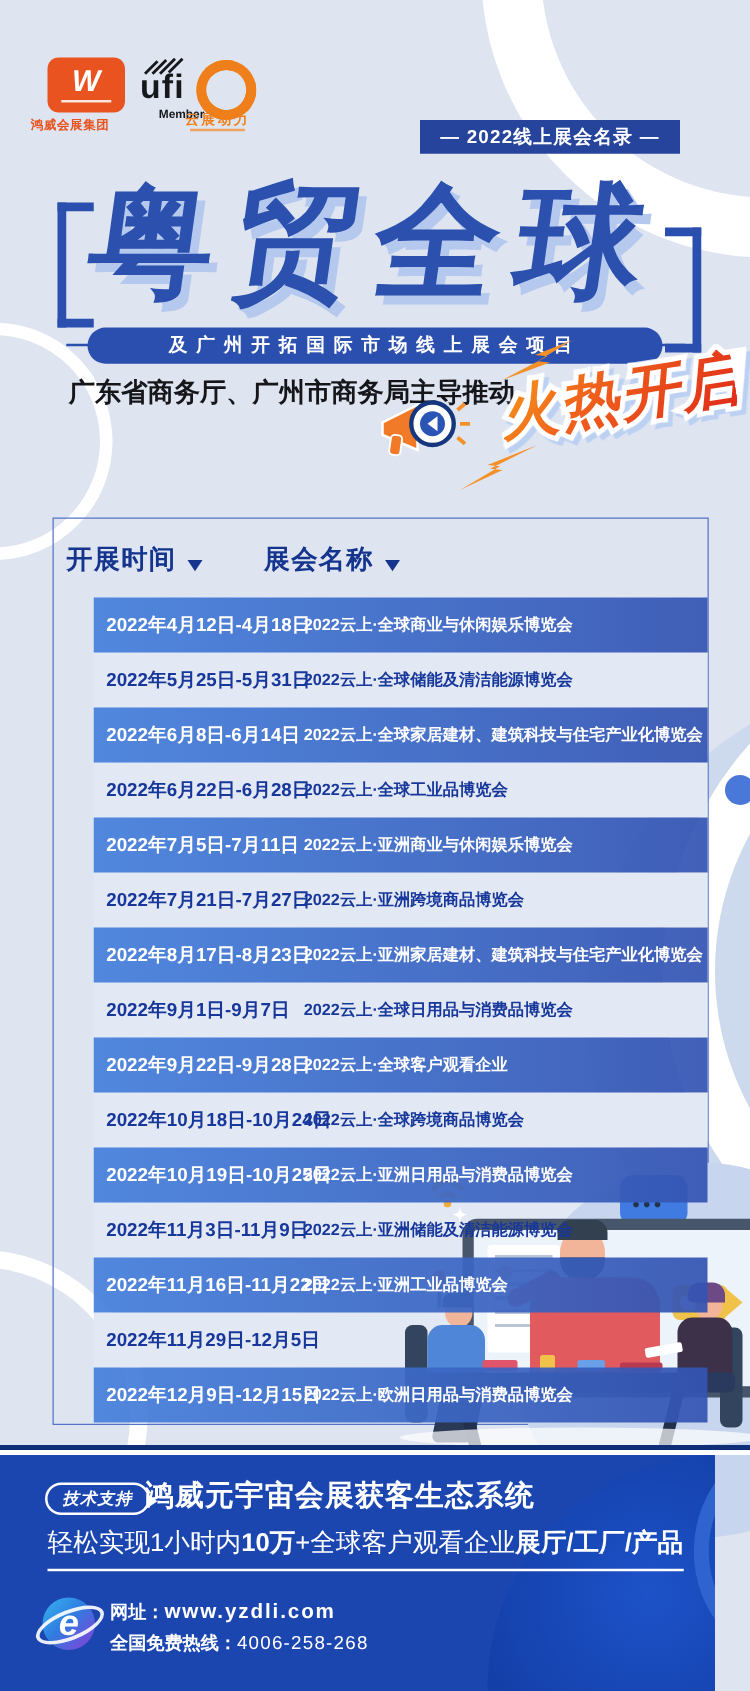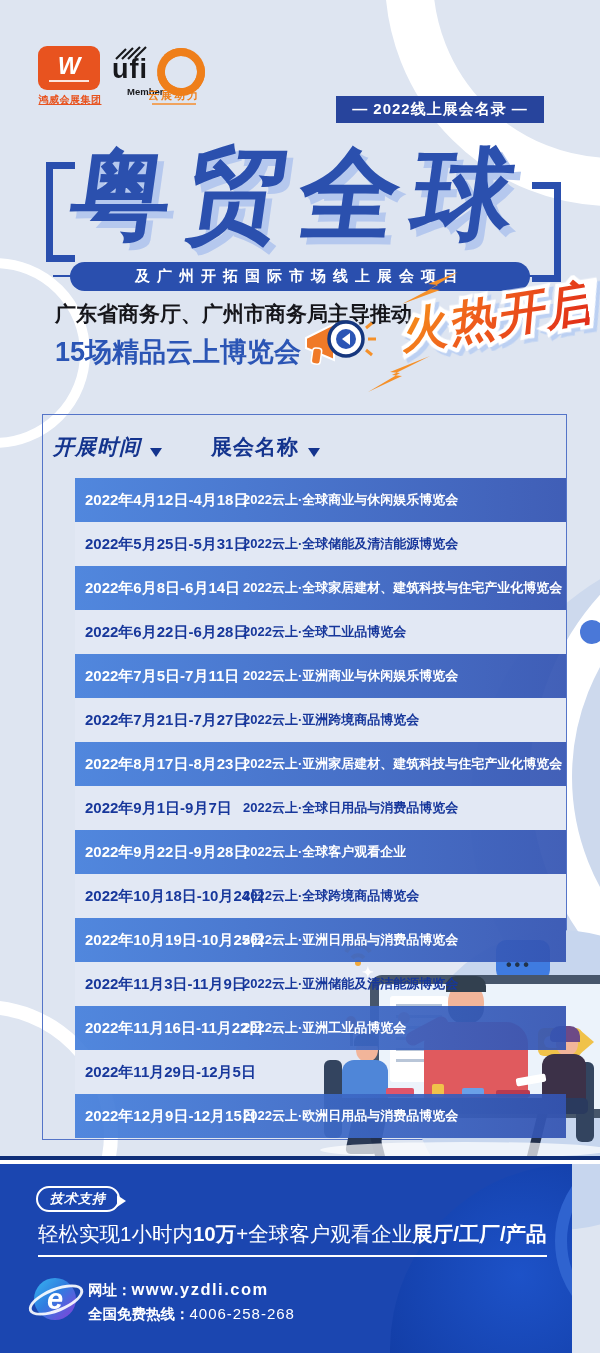--- a/index.html
+++ b/index.html
@@ -7,21 +7,21 @@
   .poster{position:relative;width:600px;height:1353px;margin:0 auto;background:#dee5f1;overflow:hidden;}
   .abs{position:absolute;}
   
   .ring{position:absolute;border-radius:50%;border-style:solid;border-color:#ffffff;}
   .circle{position:absolute;border-radius:50%;}
   
   .logo1-box{left:38px;top:46px;width:62px;height:44px;background:#e8531f;border-radius:9px;
              display:flex;align-items:center;justify-content:center;flex-direction:column;}
   .logo1-w{color:#fff;font-weight:900;font-style:italic;font-size:24px;line-height:22px;}
   .logo1-line{width:40px;height:2px;background:rgba(255,255,255,.85);margin-top:3px;}
-  .logo1-cap{left:34px;top:93px;width:72px;text-align:center;color:#e8531f;font-size:10px;font-weight:800;letter-spacing:.5px;text-decoration:underline;}
+  .logo1-cap{left:20px;top:93px;width:72px;text-align:center;color:#e8531f;font-size:10px;font-weight:800;letter-spacing:.5px;}
   .ufi-hatch{left:114px;top:44px;}
   .ufi-main{left:112px;top:54px;font-size:27px;font-weight:700;color:#17181c;letter-spacing:1px;}
   .ufi-sub{left:113px;top:86px;font-size:9.5px;font-weight:700;color:#17181c;padding-left:14px;}
   .swirl{left:153px;top:44px;width:40px;height:40px;}
   .swirl i{position:absolute;left:4px;top:4px;width:32px;height:32px;border:8px solid transparent;
            border-top-color:#ef7f1a;border-right-color:#ef7f1a;border-radius:50%;}
   .swirl i:nth-child(2){transform:rotate(120deg);}
   .swirl i:nth-child(3){transform:rotate(240deg);}
   .logo3-cap{left:146px;top:88px;width:56px;text-align:center;color:#ef7f1a;font-size:11px;font-weight:800;letter-spacing:2px;}
   .logo3-line{left:152px;top:103px;width:44px;height:2px;background:#f0a35e;}
@@ -45,21 +45,21 @@
   .burst-wrap{left:402px;top:292px;width:190px;height:96px;transform:rotate(-9deg);}
   .burst-wrap span{position:absolute;left:0;top:0;width:100%;text-align:center;
                    font-size:47px;line-height:50px;font-weight:900;font-style:italic;letter-spacing:2px;white-space:nowrap;}
   .burst-stroke{-webkit-text-stroke:8px #ffffff;color:#fff;
                 filter:drop-shadow(3px 4px 0 #bcd0f2);}
   .burst-fill{background:linear-gradient(135deg,#f79a1c 0%,#ef5f1c 40%,#e02b18 100%);
               -webkit-background-clip:text;background-clip:text;color:transparent;}
   
   .xtable{left:42px;top:414px;width:523px;height:724px;border:1px solid #5474c8;}
   .xhead{position:relative;height:63px;color:#14348e;}
-  .xhead .h1{position:absolute;left:10px;top:18px;font-size:21px;font-weight:900;letter-spacing:1px;font-style:italic;}
+  .xhead .h1{position:absolute;left:10px;top:18px;font-size:21px;font-weight:900;letter-spacing:1px;}
   .xhead .h2{position:absolute;left:168px;top:18px;font-size:21px;font-weight:900;letter-spacing:1px;}
   .tri{display:inline-block;width:0;height:0;border-left:6px solid transparent;border-right:6px solid transparent;
        border-top:9px solid #14348e;margin-left:9px;position:relative;top:3px;}
   .row{position:relative;height:44px;display:flex;align-items:center;margin-left:32px;}
   .row .date{position:absolute;left:10px;z-index:4;font-size:15px;font-weight:800;white-space:nowrap;}
   .row .name{position:absolute;left:168px;z-index:4;font-size:13px;font-weight:800;white-space:nowrap;}
   .row.blue{background:linear-gradient(90deg,rgba(70,128,220,.93) 0%,rgba(52,84,178,.93) 100%);z-index:2;color:#fff;}
   .row.light{background:#e2e8f4;color:#17379b;}
   
   .illus{left:320px;top:920px;width:280px;height:240px;z-index:1;}
@@ -130,21 +130,20 @@
   <div class="abs main-title">粤贸全球</div>
   <div class="bracket l"></div>
   <div class="bracket r"></div>
   <div class="pill-line" style="left:53px;width:30px;"></div>
   <div class="pill-line" style="left:518px;width:30px;"></div>
   <div class="abs sub-pill">及广州开拓国际市场线上展会项目</div>
 
   <div class="abs promo1">
     <span class="strong">广东省商务厅、广州市商务局</span><span class="rest">主导推动，</span>
   </div>
-  <div class="abs promo2">15场精品云上博览会</div>
 
   <svg class="abs" style="left:298px;top:312px;" width="78" height="66" viewBox="0 0 78 66">
     <path d="M42,30 m0,0" fill="none"></path>
     <polygon points="8,26 36,12 36,48 8,36" fill="#f07a28" stroke="#ffffff" stroke-width="2"></polygon>
     <rect x="14" y="36" width="9" height="16" rx="3" fill="#f07a28" stroke="#ffffff" stroke-width="1.5" transform="rotate(8 18 44)"></rect>
     <circle cx="48" cy="27" r="17" fill="#ffffff" stroke="#16377e" stroke-width="3.5"></circle>
     <circle cx="48" cy="27" r="10" fill="#2b55b5"></circle>
     <polygon points="52,21 44,27 52,33" fill="#ffffff"></polygon>
     <g stroke="#f59029" stroke-width="3" fill="none">
       <path d="M68,16 l6,-5"></path>
@@ -285,20 +284,21 @@
         </div>
       </div>
   </div>
 
   <div class="abs f-navy"></div>
   <div class="abs f-white"></div>
   <div class="abs footer">
     <div class="f-circle"></div>
     <div class="f-arc"></div>
     <div class="ts-pill">技术支持</div>
+    <div class="f-title">鸿威元宇宙会展获客生态系统</div>
     <div class="f-line2">
       <span>轻松实现1小时内</span><span class="b">10万</span><span>+全球客户观看企业</span><span class="b">展厅/工厂/产品</span>
     </div>
     <div class="ie-wrap">
       <div class="ie-ball">e</div>
       <div class="ie-ring"></div>
     </div>
     <div class="f-url">
       <span>网址：</span><span class="v">www.yzdli.com</span>
     </div>

